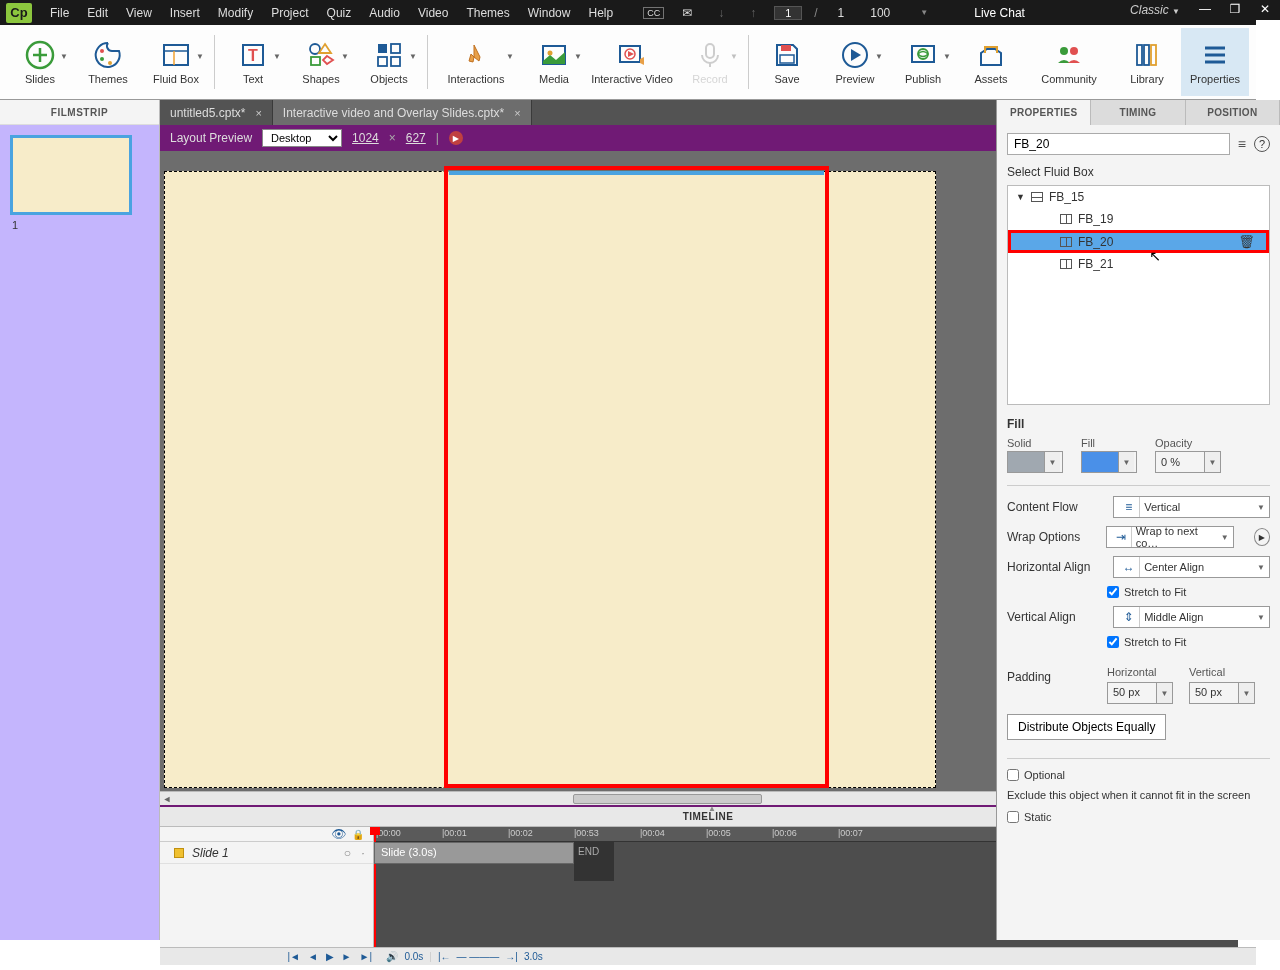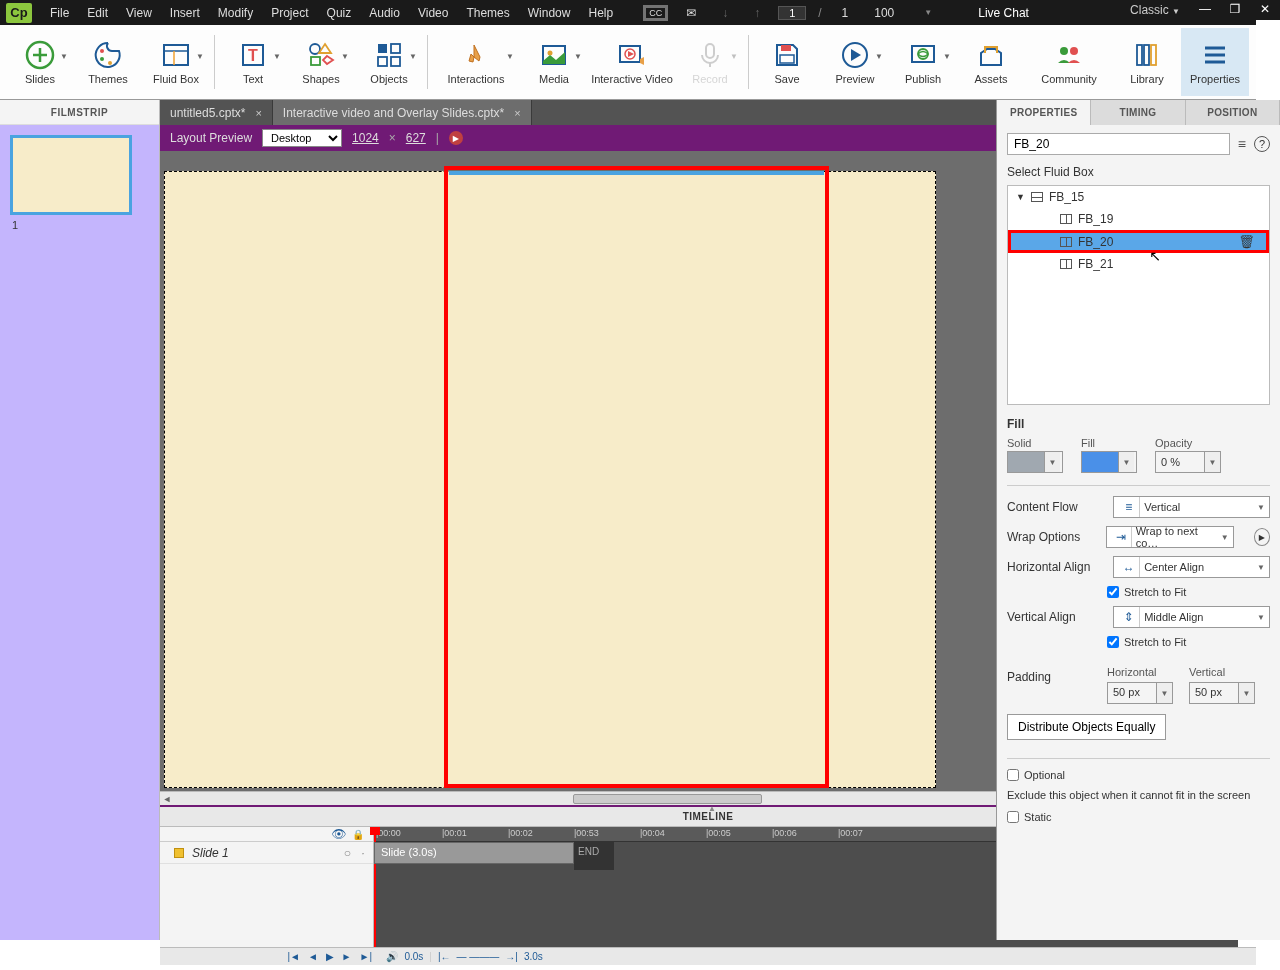--- a/index.html
+++ b/index.html
@@ -5,21 +5,21 @@
 * { box-sizing: border-box; margin: 0; padding: 0; font-family: 'Segoe UI', Arial, sans-serif; }
 body { background: #fff; width: 1256px; height: 970px; overflow: hidden; font-size: 12px; color: #333; }
 .window-controls { position: absolute; right: 0; top: 0; display: flex; background: #1a1a1a; }
 .window-controls div { width: 30px; height: 20px; color: #fff; text-align: center; line-height: 18px; cursor: pointer; }
 .menubar { background: #1a1a1a; height: 25px; display: flex; align-items: center; padding: 0 6px; gap: 2px; }
 .logo { background: #8cc63e; color: #1a1a1a; font-weight: bold; font-size: 13px; width: 26px; height: 20px; display: flex; align-items: center; justify-content: center; border-radius: 2px; margin-right: 8px; }
 .menubar span { color: #ddd; font-size: 12px; padding: 2px 8px; cursor: pointer; }
 .menubar-right { margin-left: 20px; display: flex; align-items: center; gap: 10px; color: #bbb; font-size: 11px; }
 .menubar-right .pager { display: flex; align-items: center; gap: 4px; }
 .menubar-right .pager input { width: 28px; background: #333; border: 1px solid #555; color: #fff; text-align: center; font-size: 11px; }
-.classic-dropdown { position: absolute; right: 100px; top: 3px; color: #ccc; font-size: 12px; }
+.classic-dropdown { position: absolute; right: 100px; top: 3px; color: #ccc; font-size: 12px; font-style: italic; }
 .ribbon { height: 75px; background: #fdfdfd; border-bottom: 1px solid #999; display: flex; align-items: center; padding: 4px 6px; gap: 0; }
 .ribbon-item { display: flex; flex-direction: column; align-items: center; justify-content: center; width: 68px; height: 68px; cursor: pointer; gap: 2px; position: relative; }
 .ribbon-item.wide { width: 88px; }
 .ribbon-item svg { width: 32px; height: 32px; }
 .ribbon-item .lbl { font-size: 11px; color: #333; }
 .ribbon-item .arrow { position: absolute; right: 6px; top: 24px; font-size: 8px; color: #666; }
 .ribbon-sep { width: 1px; height: 54px; background: #ccc; margin: 0 4px; }
 .tabs-row { height: 25px; background: #535353; display: flex; align-items: stretch; padding-left: 160px; }
 .tab { display: flex; align-items: center; padding: 0 10px; color: #ddd; font-size: 12px; border-right: 1px solid #3a3a3a; cursor: pointer; gap: 6px; }
 .tab.active { background: #6d6d6d; }
@@ -48,21 +48,21 @@
 .tl-left { position: absolute; left: 0; top: 20px; width: 214px; bottom: 18px; background: #f4f4f4; border-right: 1px solid #bbb; }
 .tl-left-header { height: 15px; border-bottom: 1px solid #ccc; display: flex; justify-content: flex-end; align-items: center; padding-right: 8px; gap: 6px; }
 .tl-row { height: 22px; display: flex; align-items: center; padding-left: 14px; gap: 8px; font-size: 12px; border-bottom: 1px solid #e0e0e0; font-style: italic; }
 .tl-row .sq { width: 10px; height: 10px; background: #f0c030; border: 1px solid #c09010; }
 .tl-right { position: absolute; left: 214px; right: 18px; top: 20px; bottom: 18px; background: #4d4d4d; }
 .tl-ruler { height: 15px; background: #5a5a5a; border-bottom: 1px solid #333; position: relative; color: #ccc; font-size: 9px; }
 .tl-ruler span { position: absolute; top: 1px; }
 .tl-playhead { position: absolute; left: 0; top: 0; width: 2px; height: 100%; background: #ff0000; }
 .tl-playhead::before { content: ''; position: absolute; top: 0; left: -4px; width: 10px; height: 8px; background: #ff0000; }
 .tl-clip { position: absolute; left: 0; top: 15px; width: 200px; height: 22px; background: #999; border: 1px solid #666; color: #fff; font-size: 11px; padding: 3px 6px; }
-.tl-end { position: absolute; left: 200px; top: 15px; width: 40px; height: 28px; background: #333; color: #aaa; font-size: 10px; padding: 4px; }
+.tl-end { position: absolute; left: 200px; top: 15px; width: 40px; height: 39px; background: #333; color: #aaa; font-size: 10px; padding: 4px; }
 .tl-controls { position: absolute; bottom: 0; left: 0; right: 0; height: 18px; background: #e8e8e8; border-top: 1px solid #bbb; display: flex; align-items: center; padding: 0 6px; gap: 6px; font-size: 10px; color: #1e5a96; }
 .tl-controls .sep { color: #ccc; }
 .right-panel { width: 284px; background: #f4f4f4; border-left: 1px solid #999; position: absolute; right: 0; top: 100px; height: 840px; overflow: hidden; }
 .rp-tabs { display: flex; height: 25px; background: #dcdcdc; }
 .rp-tab { flex: 1; text-align: center; line-height: 25px; font-size: 10px; font-weight: bold; letter-spacing: 0.3px; border-right: 1px solid #bbb; cursor: pointer; color: #555; }
 .rp-tab.active { background: #f4f4f4; }
 .rp-body { padding: 8px 10px; }
 .rp-name-row { display: flex; align-items: center; gap: 8px; margin-bottom: 10px; }
 .rp-name-row input { flex: 1; border: 1px solid #aaa; padding: 3px 6px; font-size: 12px; background: #fff; }
 .rp-section-label { font-size: 12px; color: #333; margin-bottom: 6px; }
@@ -115,21 +115,21 @@
   <span>Insert</span>
   <span>Modify</span>
   <span>Project</span>
   <span>Quiz</span>
   <span>Audio</span>
   <span>Video</span>
   <span>Themes</span>
   <span>Window</span>
   <span>Help</span>
   <div class="menubar-right">
-    <span style="border:3px solid #737373;padding:0 3px;font-size:9px;">CC</span>
+    <span style="border:1px solid #737373;padding:0 3px;font-size:9px;">CC</span>
     <span>✉</span>
     <span style="color:#666">↓</span>
     <span style="color:#666">↑</span>
     <div class="pager">
       <input value="1" style="">
       <span style="color:#888">/</span>
       <span>1</span>
     </div>
     <div class="pager">
       <span>100</span>

